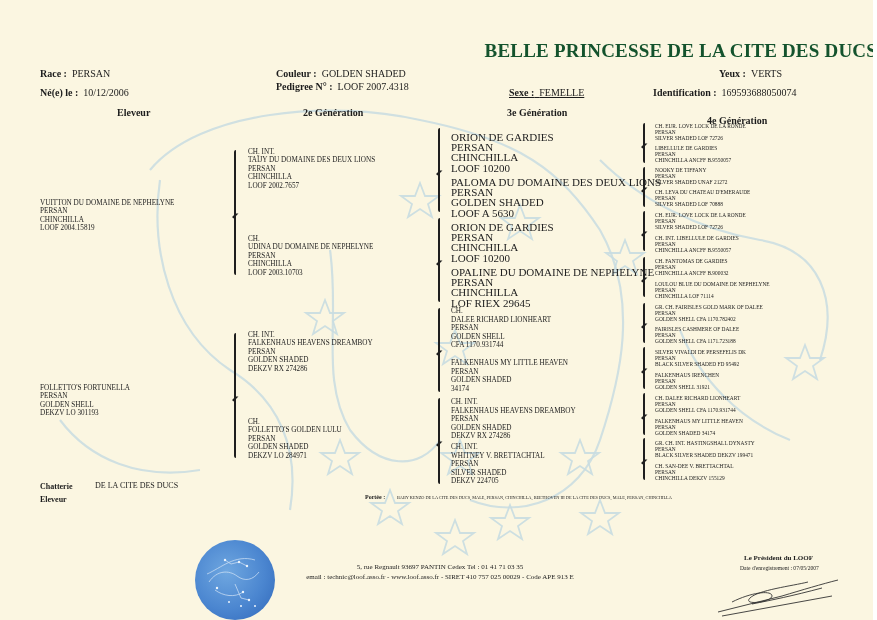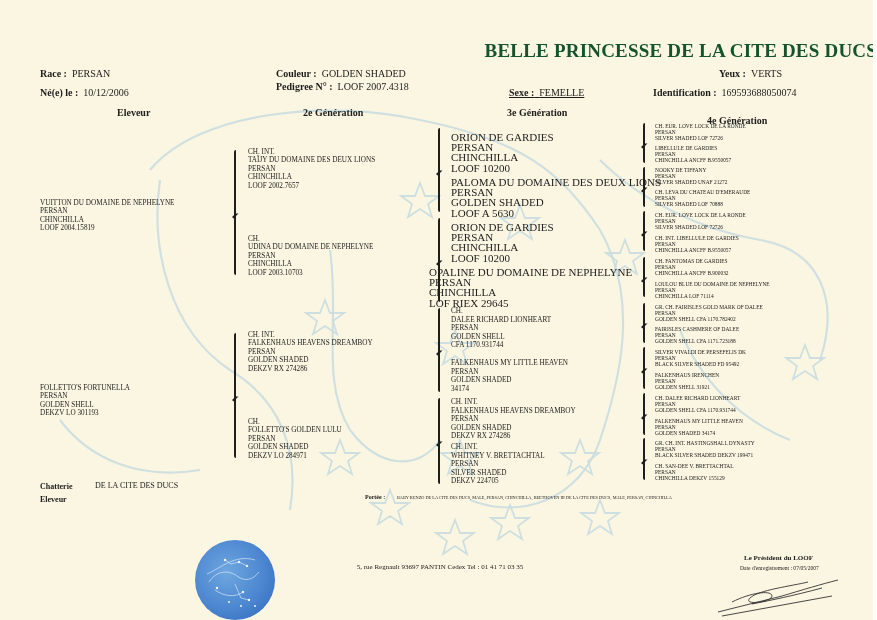--- a/index.html
+++ b/index.html
@@ -172,21 +172,21 @@
     <div>PERSAN</div>
     <div>GOLDEN SHADED</div>
     <div>LOOF A 5630</div>
   </div>
   <div class="abs cat cat3" style="left:451px; top:222px;">
     <div>ORION DE GARDIES</div>
     <div>PERSAN</div>
     <div>CHINCHILLA</div>
     <div>LOOF 10200</div>
   </div>
-  <div class="abs cat cat3" style="left:429px; top:267px;">
+  <div class="abs cat cat3" style="left:451px; top:267px;">
     <div>OPALINE DU DOMAINE DE NEPHELYNE</div>
     <div>PERSAN</div>
     <div>CHINCHILLA</div>
     <div>LOF RIEX 29645</div>
   </div>
   <div class="abs cat" style="left:451px; top:307px; line-height:8.5px;">
     <div>CH.</div>
     <div>DALEE RICHARD LIONHEART</div>
     <div>PERSAN</div>
     <div>GOLDEN SHELL</div>
@@ -328,20 +328,21 @@
           <circle cx="22" cy="48" r="1.2"></circle>
         <circle cx="60" cy="66" r="1"></circle>
           <circle cx="46" cy="66" r="1"></circle>
           <circle cx="34" cy="62" r="1"></circle>
       </g>
     </svg>
   </div>
 
   <div class="abs footer">
     <div>5, rue Regnault 93697 PANTIN Cedex Tel : 01 41 71 03 35</div>
+    <div>email : technic@loof.asso.fr - www.loof.asso.fr - SIRET 410 757 025 00029 - Code APE 913 E</div>
   </div>
 
   <div class="abs president" style="left:744px; top:554px;">Le Président du LOOF</div>
   <div class="abs regdate" style="left:740px; top:565px;">
     <span>Date d'enregistrement :</span>
     <span>07/05/2007</span>
   </div>
   <svg class="abs" style="left:712px; top:572px;" width="130" height="45" viewBox="0 0 130 45">
     <g fill="none" stroke="#333" stroke-width="0.9">
       <path d="M6 40 L 70 24 C 90 18, 110 12, 126 8"></path>

